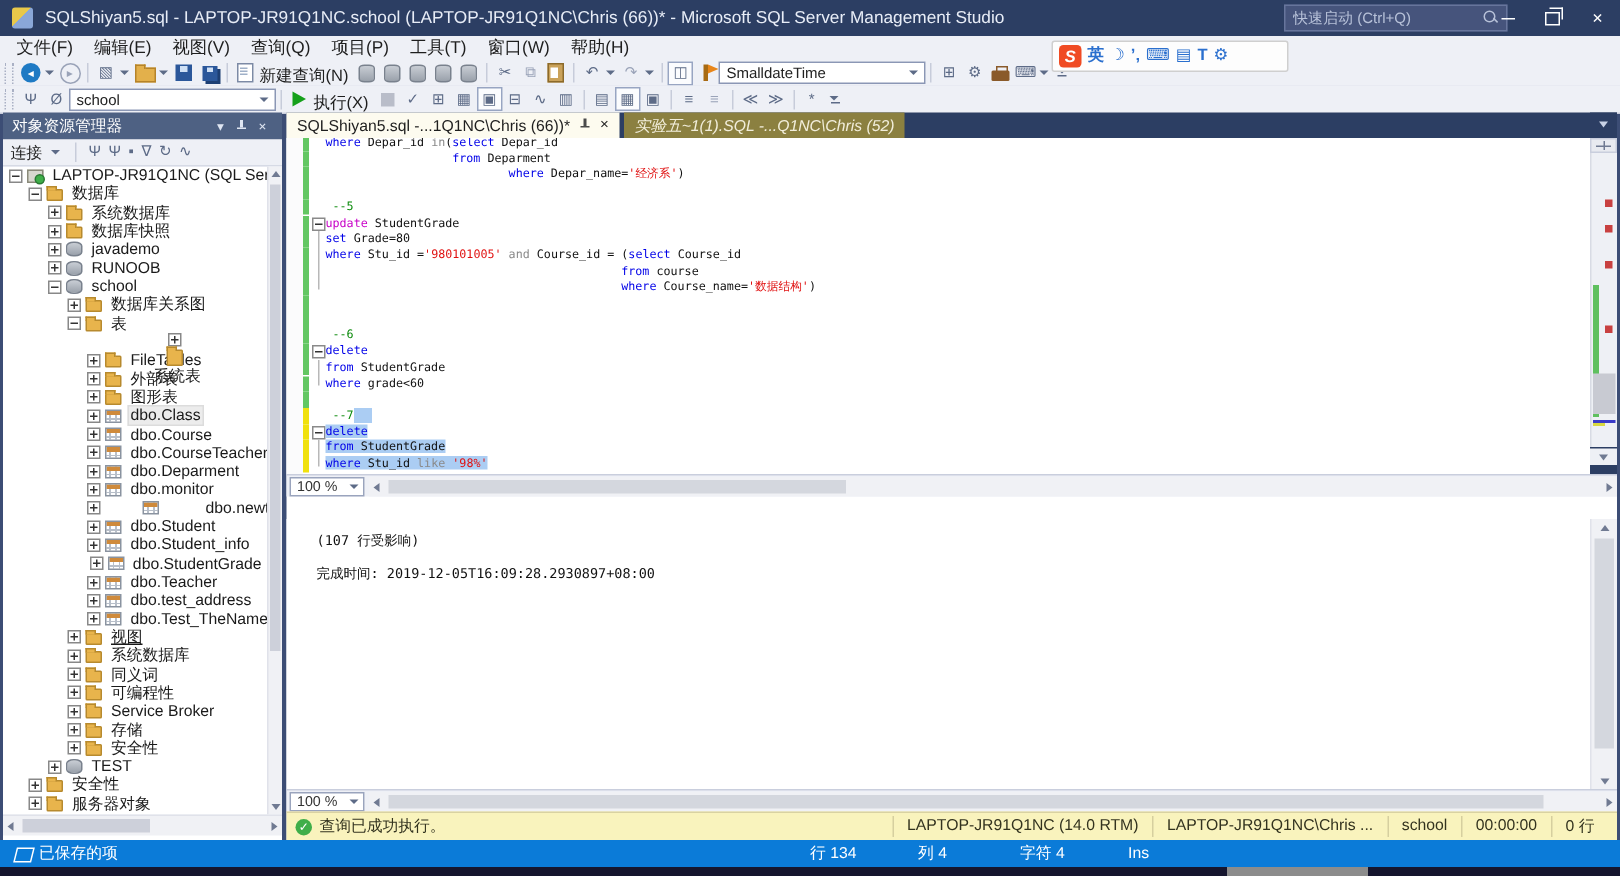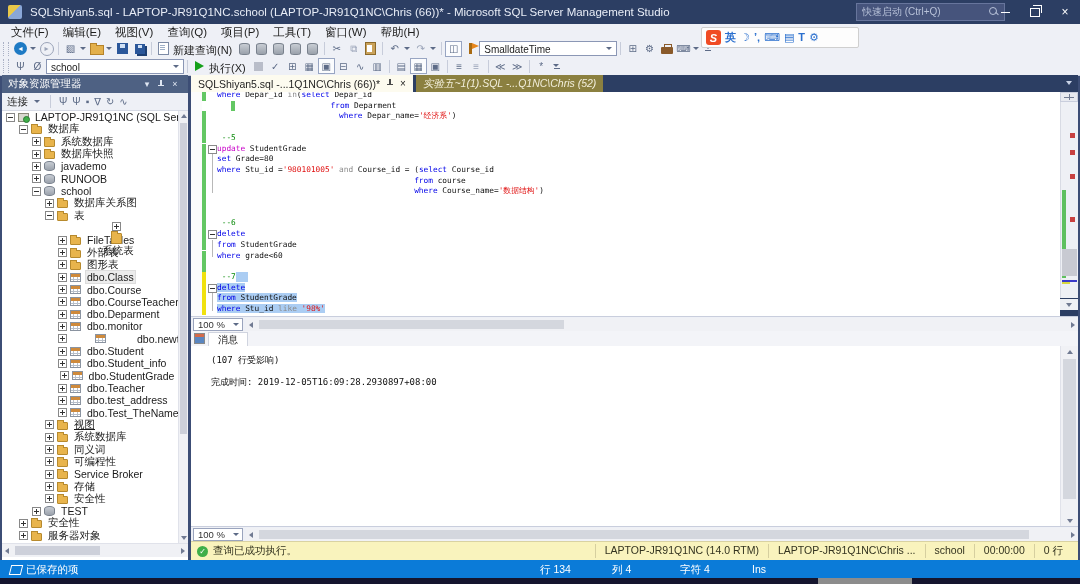--- a/index.html
+++ b/index.html
@@ -546,21 +546,21 @@
         </div>
       </div>
 
     <div id="editor">
       <div class="edmargin"></div>
       <div id="code">
           <div class="code-line" style="top: -2px;">
             <span class="trk g"></span>
             <span class="ct"><span class="tk-k">where</span><span class="tk-p"> Depar_id </span><span class="tk-g">in</span><span class="tk-p">(</span><span class="tk-k">select</span><span class="tk-p"> Depar_id</span></span>
           </div>
-          <div class="code-line" style="top: 8.7px; margin-left: 29px;">
+          <div class="code-line" style="top: 8.7px;">
             <span class="trk g"></span>
             <span class="ct"><span class="tk-p">                  </span><span class="tk-k">from</span><span class="tk-p"> Deparment</span></span>
           </div>
           <div class="code-line" style="top: 19.4px;">
             <span class="trk g"></span>
             <span class="ct"><span class="tk-p">                          </span><span class="tk-k">where</span><span class="tk-p"> Depar_name=</span><span class="tk-s">'经济系'</span><span class="tk-p">)</span></span>
           </div>
           <div class="code-line" style="top: 30.1px;">
             <span class="trk g"></span>
             <span class="ct"></span>
@@ -672,24 +672,20 @@
             <span class="tricaret"></span>
           </span>
       </span>
       <span class="hsb">
         <span class="tri tri-l"></span>
           <span class="thumb" style="left:13px;width:305px;"></span>
           <span class="tri tri-r"></span>
       </span>
     </div>
 
-    <div id="msgheader">
-      <span class="msgicon"></span>
-      <span class="msgtab">消息</span>
-    </div>
     <div id="msgbody">
         <div class="msgline" style="top: 8px;">(107 行受影响)</div>
         <div class="msgline" style="top: 30px;">完成时间: 2019-12-05T16:09:28.2930897+08:00</div>
       </div>
     <div id="msgvsb">
       <span class="btn" style="top:0;">
           <span class="tri tri-u" style="position:static;"></span>
         </span>
       <span class="thumb"></span>
       <span class="btn" style="bottom:0;">

